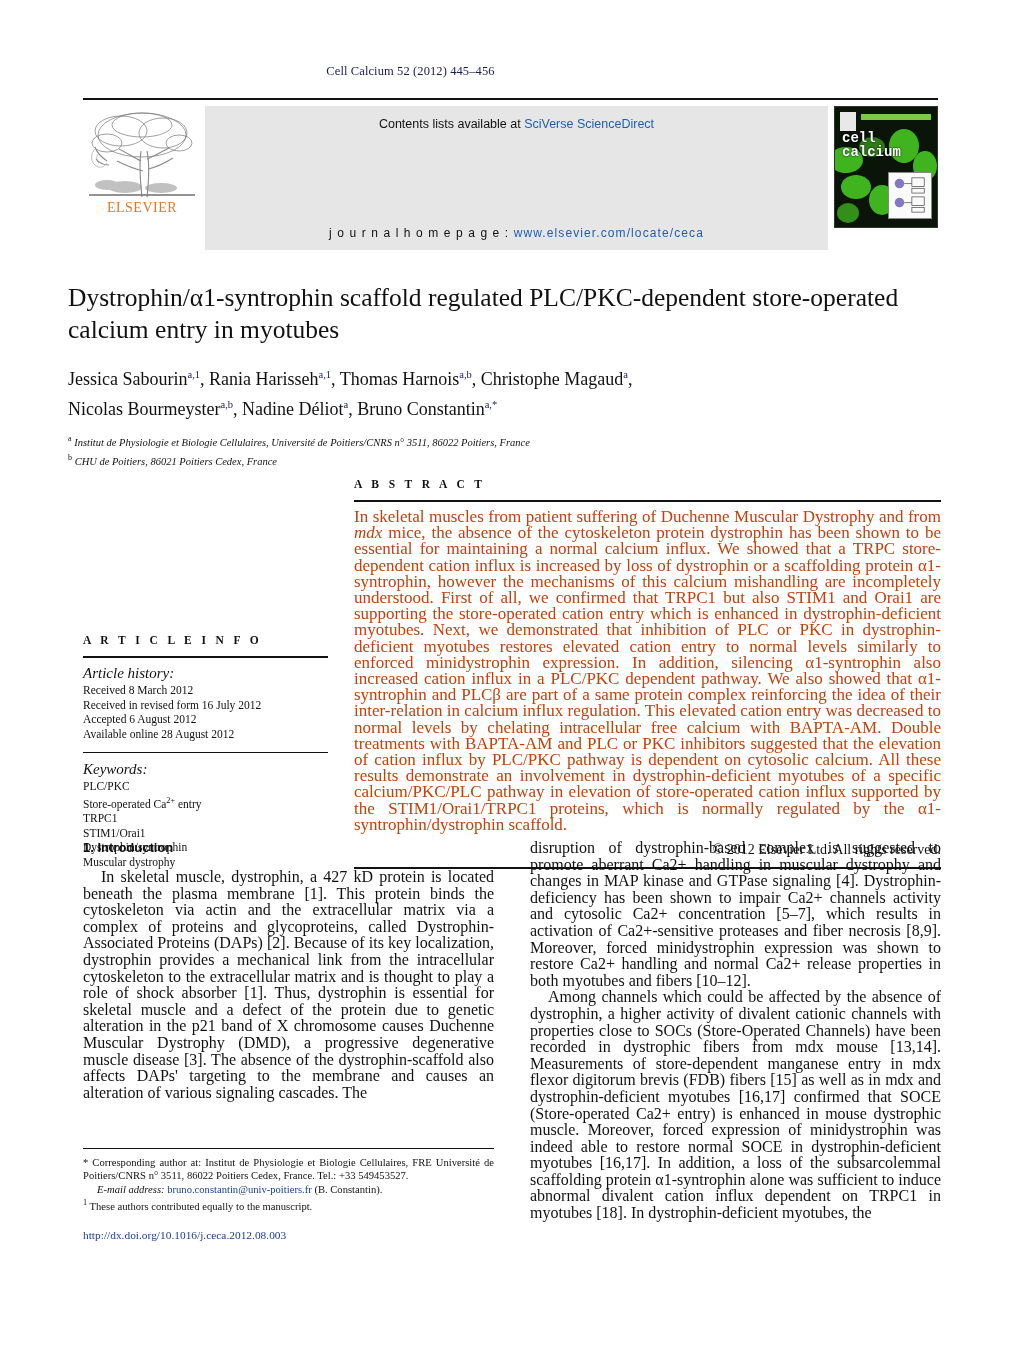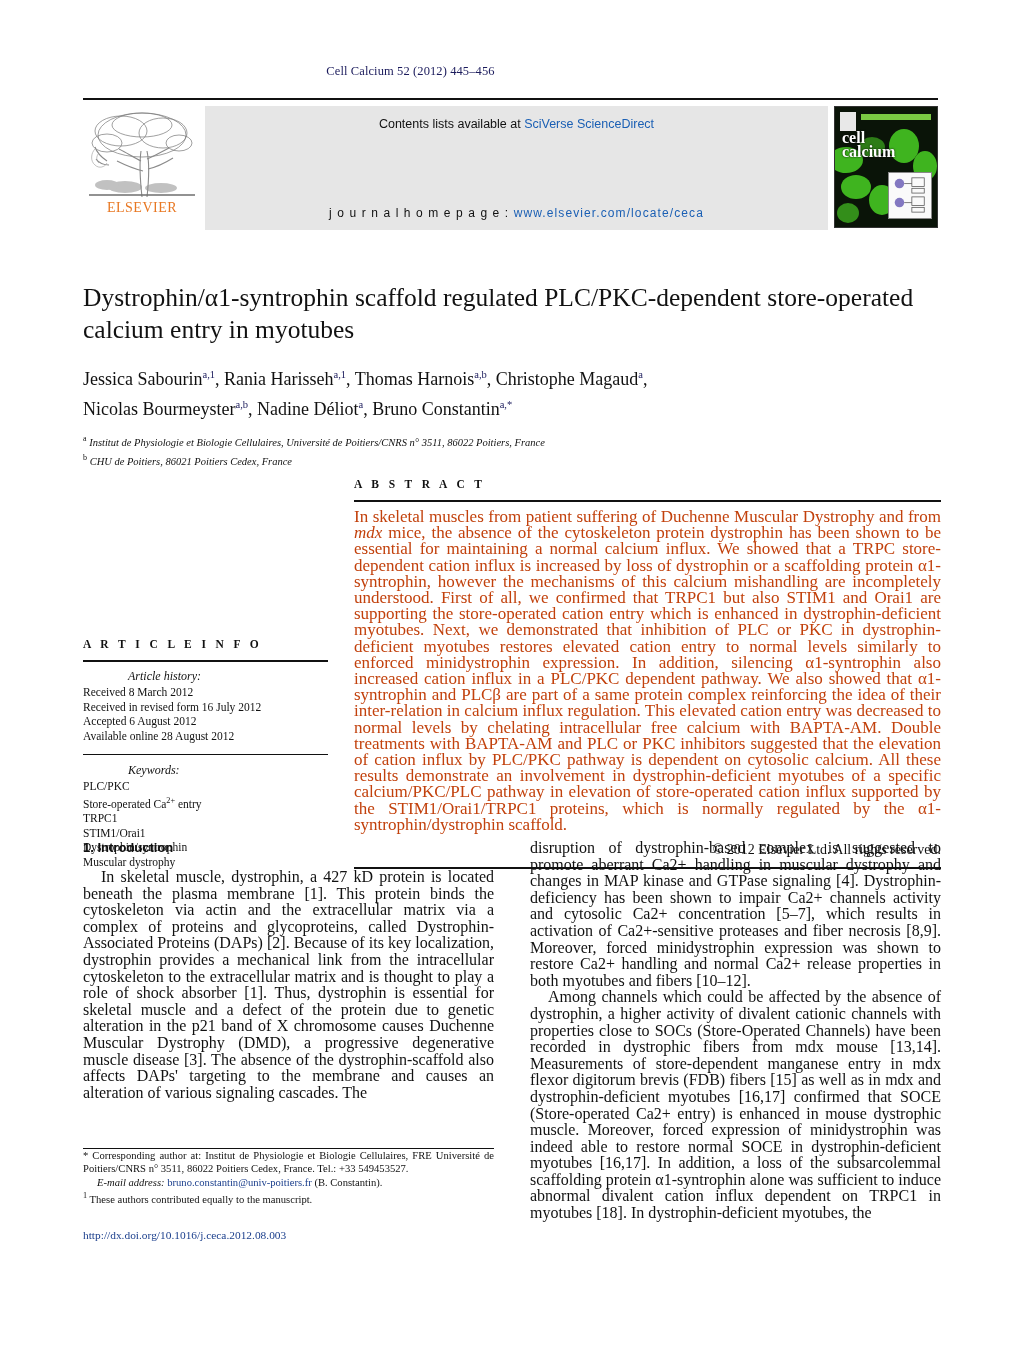--- a/index.html
+++ b/index.html
@@ -61,21 +61,21 @@
     font-size: 14px;
     letter-spacing: 0.5px;
     color: #E87722;
     line-height: 1;
     margin-top: 0;
     white-space: nowrap;
   }
   .journal-band {
     flex: 1 1 auto;
     background: #e6e6e6;
-    height: 124px;
+    height: 144px;
     margin-left: 4px;
     margin-right: 6px;
     position: relative;
     padding-left: 45px;
   }
   .contents-line {
     position: absolute;
     top: 11px;
     left: 0; right: 0;
     text-align: center;
@@ -116,23 +116,23 @@
     background: #0a1408;
     border: 1px solid #333;
     box-sizing: border-box;
     overflow: hidden;
   }
   .cover-title {
     position: absolute;
     left: 7px;
     top: 24px;
     color: #fff;
-    font-family: Liberation Serif, serif;
+    font-family: Liberation Mono, monospace;
     font-weight: bold;
-    font-size: 16px;
+    font-size: 14px;
     line-height: 14px;
     z-index: 4;
     text-shadow: 0 0 2px #000;
   }
   .cover-strip {
     position: absolute;
     top: 7px; left: 26px;
     width: 70px; height: 6px;
     background: #7ac943;
     z-index: 3;
@@ -148,21 +148,21 @@
     position: absolute;
     right: 5px; bottom: 8px;
     width: 42px; height: 45px;
     background: #fafafa;
     border: 1px solid #888;
     z-index: 4;
   }
   .blob { position: absolute; background: #44c222; border-radius: 50%; z-index: 1; opacity: .92; }
 
   
-  .title-block { position: absolute; top: 282px; left: 83px; width: 858px; }
+  .title-block { position: absolute; top: 282px; left: 68px; width: 858px; }
   .paper-title {
     font-family: "Liberation Serif", serif;
     font-size: 25.5px;
     line-height: 32px;
     color: #111;
     margin: 0;
     font-weight: normal;
   }
   .authors {
     margin-top: 16px;
@@ -203,24 +203,23 @@
     color: #111;
   }
   .rule-thick {
     border-top: 2px solid #111;
     margin-top: 10px;
     margin-bottom: 7px;
   }
   .info-head {
     font-family: "Liberation Serif", serif;
     font-style: italic;
-    font-size: 12px;
+    font-size: 15px;
     color: #111;
     margin-bottom: 1px;
-    margin-left: 45px;
   }
   .info-line {
     font-family: "Liberation Serif", serif;
     font-size: 11.5px;
     line-height: 14.5px;
     color: #111;
   }
   .rule-thin {
     border-top: 1px solid #111;
     margin-top: 11px;
@@ -277,21 +276,21 @@
   }
   .body-text + .body-text { margin-top: 0; }
 
   
   .footnotes {
     position: absolute;
     top: 1148px;
     left: 83px;
     width: 411px;
     border-top: 1px solid #111;
-    padding-top: 0;
+    padding-top: 7px;
   }
   .fn {
     font-family: "Liberation Serif", serif;
     font-size: 10.6px;
     line-height: 13.4px;
     text-align: justify;
     color: #111;
     margin: 0;
   }
   .fn .em { font-style: italic; }

